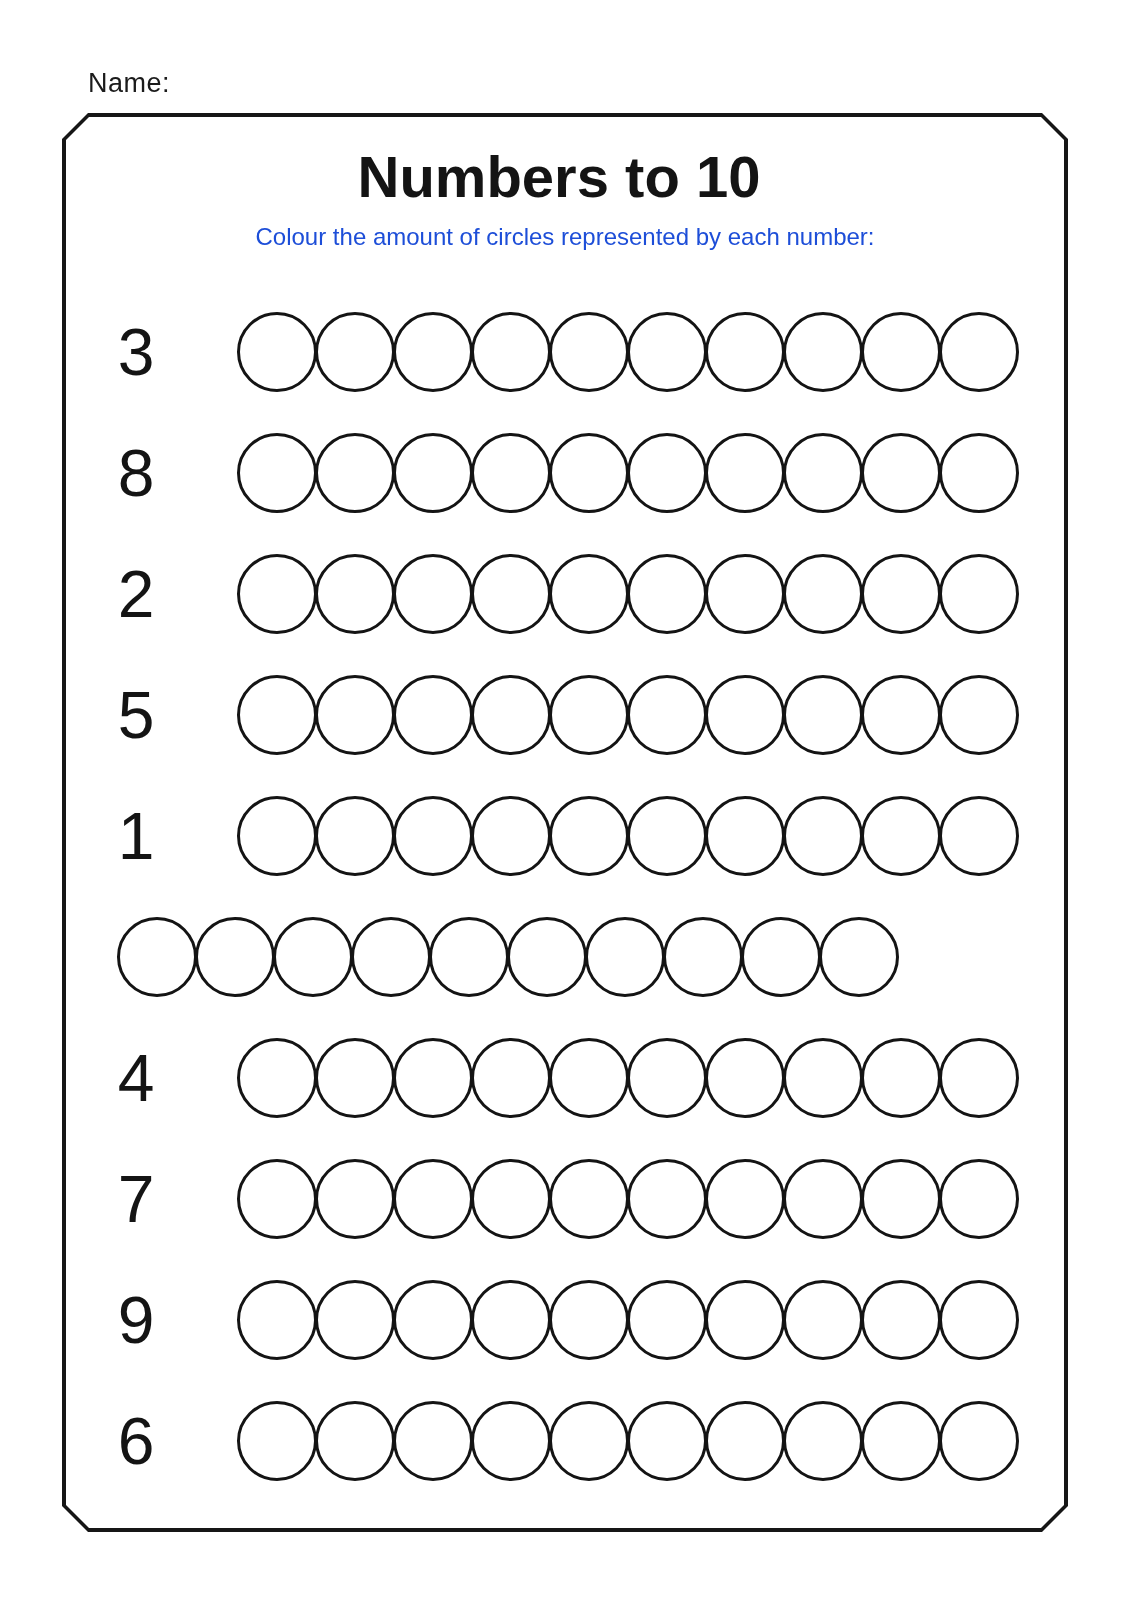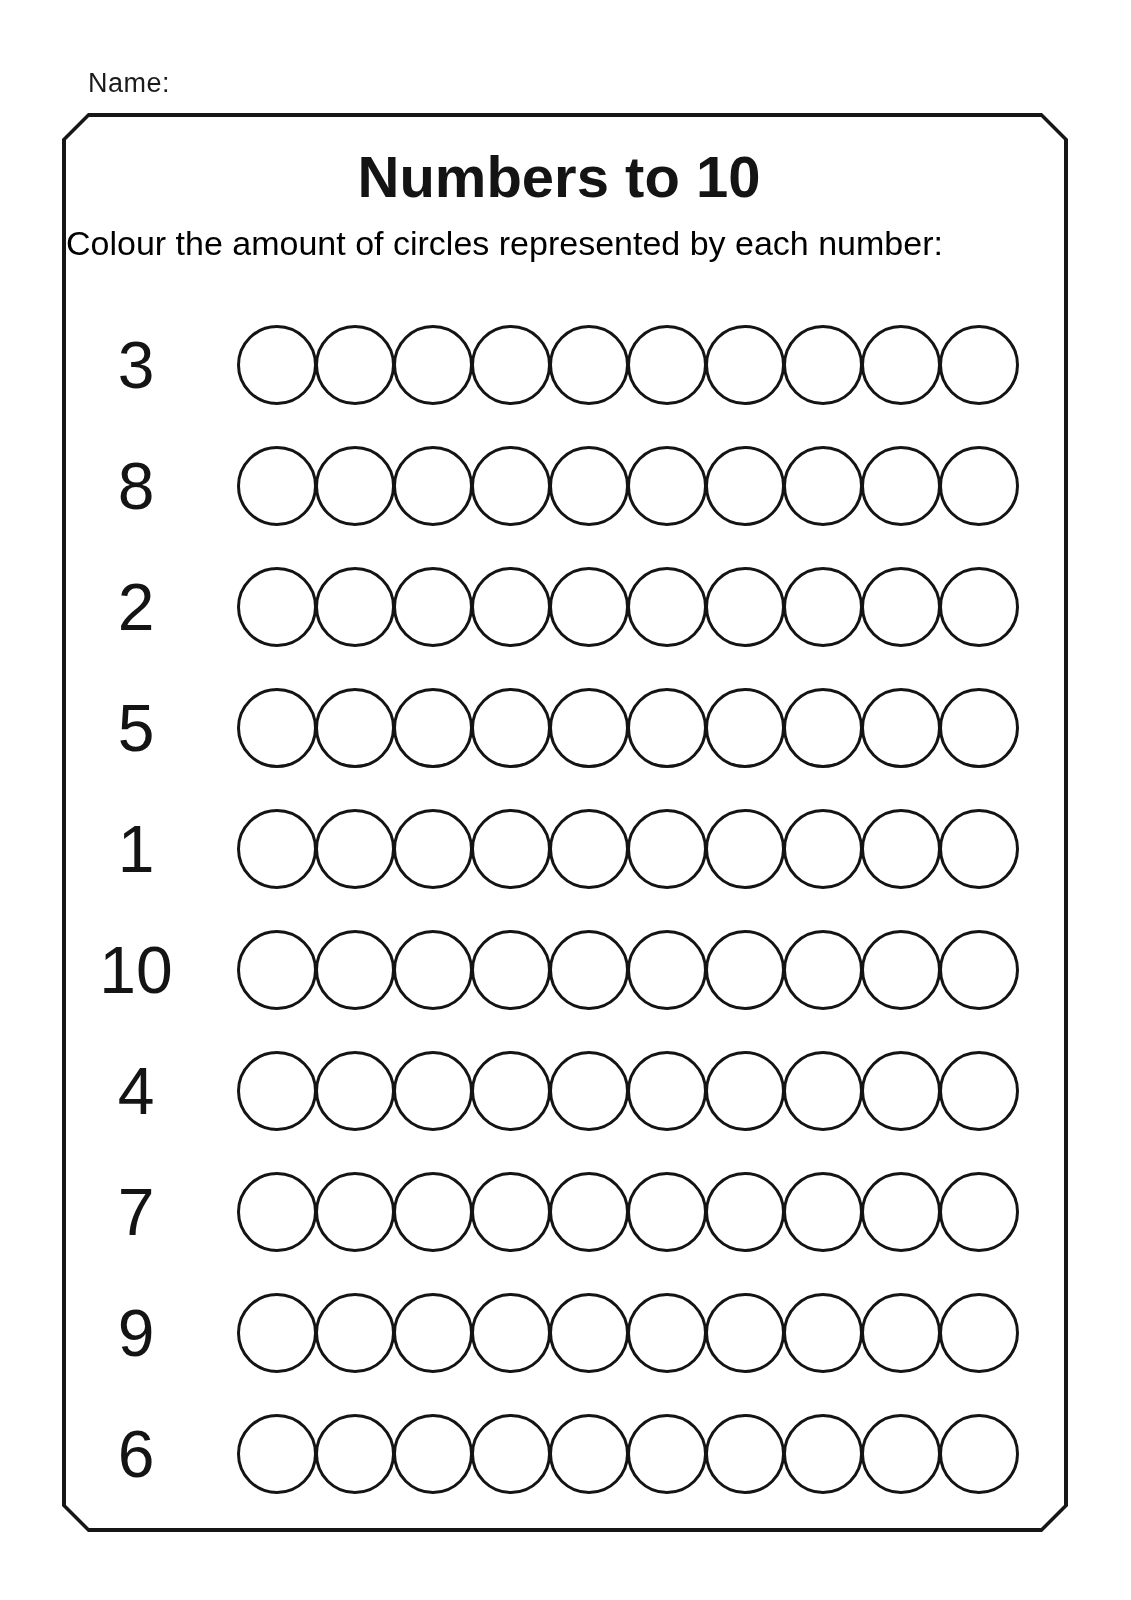--- a/index.html
+++ b/index.html
@@ -51,24 +51,25 @@
     margin: 30px 12px 0 0;
     text-align: center;
     font-size: 58px;
     line-height: 1.05;
     font-weight: 900;
     letter-spacing: 0px;
     color: #141414;
   }
   .instruction {
     margin: 14px 0 0 0;
-    font-size: 34px;
+    text-align: center;
+    font-size: 24px;
     line-height: 1.25;
     font-weight: 400;
-    color: #000000;
+    color: #1d4ed8;
   }
   .rows {
     margin-top: 40px;
   }
   .row {
     display: flex;
     align-items: center;
     height: 121px;
     padding-left: 10px;
     box-sizing: border-box;
@@ -181,21 +182,20 @@
               <div class="circle"></div>
               <div class="circle"></div>
               <div class="circle"></div>
               <div class="circle"></div>
               <div class="circle"></div>
               <div class="circle"></div>
               <div class="circle"></div>
             </div>
           </div>
           <div class="row">
-            <div class="row-number">10</div>
             <div class="circle-strip">
               <div class="circle"></div>
               <div class="circle"></div>
               <div class="circle"></div>
               <div class="circle"></div>
               <div class="circle"></div>
               <div class="circle"></div>
               <div class="circle"></div>
               <div class="circle"></div>
               <div class="circle"></div>

